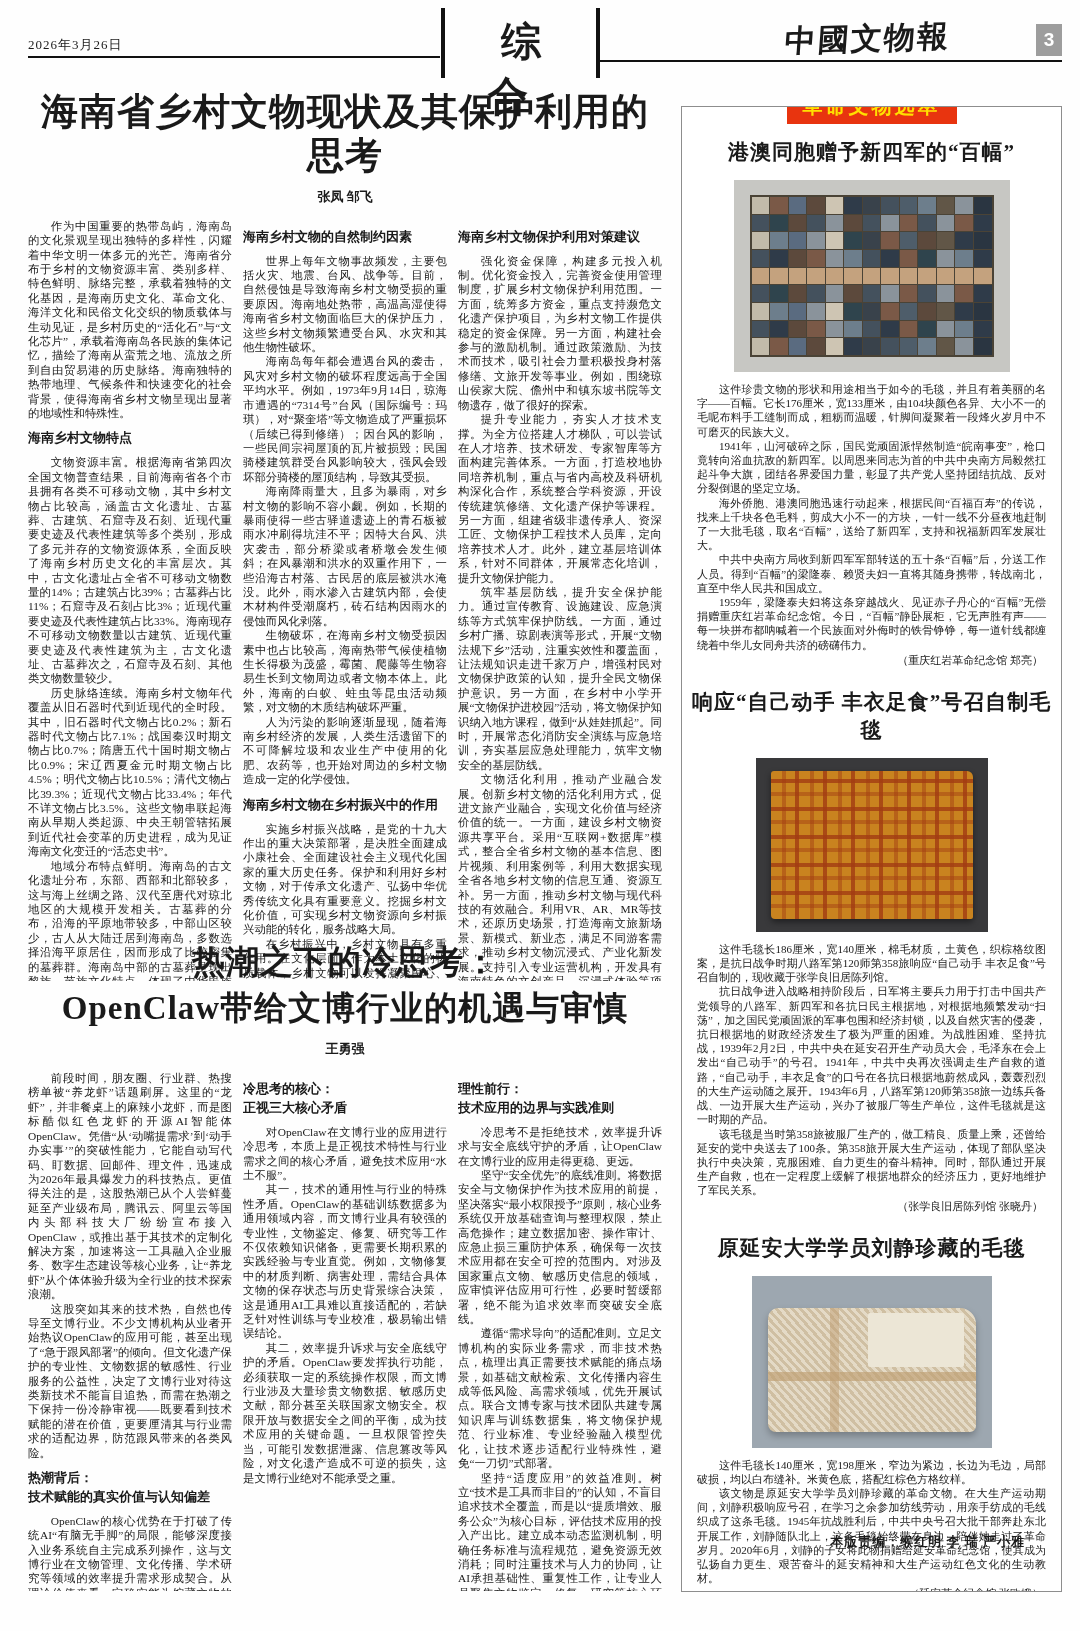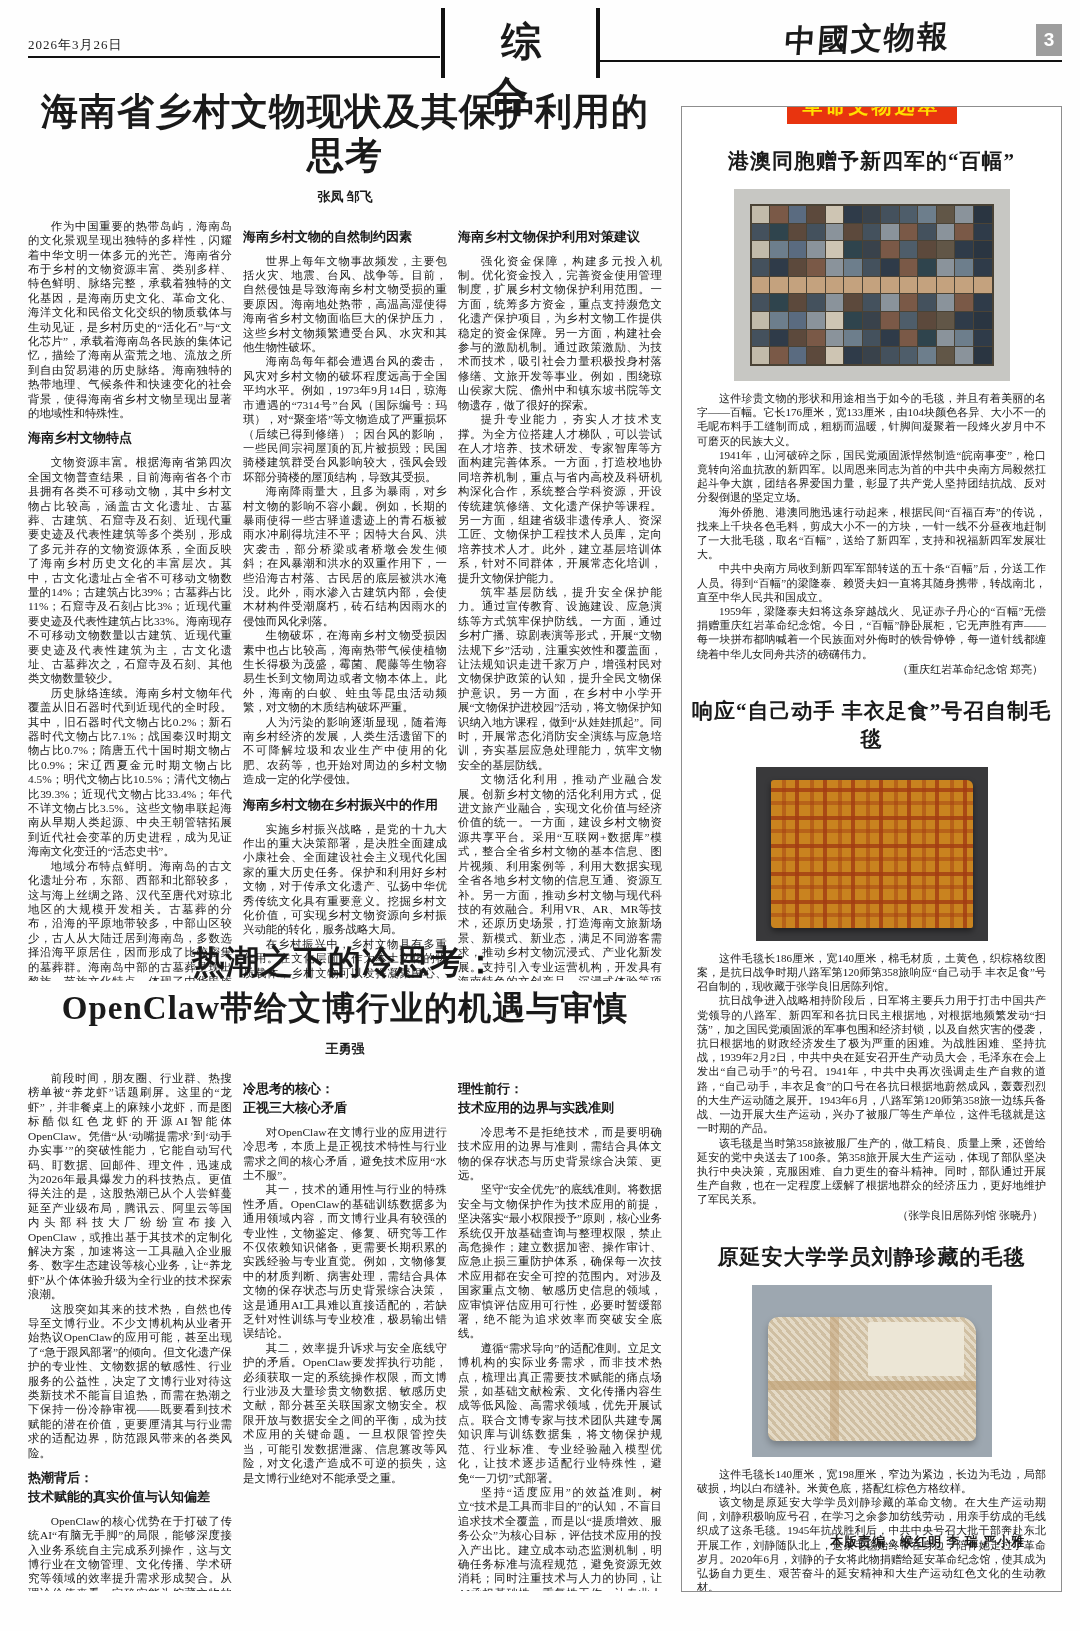--- a/index.html
+++ b/index.html
@@ -35,21 +35,21 @@
   .col .subhead{margin:9px 0 7px;font-family:"Liberation Sans","DejaVu Sans",sans-serif;
         font-size:13px;line-height:1.45;font-weight:bold;white-space:pre-line;}
 
   
   .sbox{position:absolute;left:681px;top:106px;width:379px;height:1484px;
         border:1px solid #8d8d8d;background:#fff;overflow:hidden;}
   .badge{position:absolute;top:-18px;left:50%;transform:translateX(-50%);
         font-family:"Liberation Sans","DejaVu Sans",sans-serif;font-size:20px;font-weight:bold;
         letter-spacing:3px;padding:4px 16px;white-space:nowrap;}
   .s-title{margin:0;text-align:center;font-size:21px;font-weight:bold;letter-spacing:1px;}
-  .s-article.first .s-title{margin-top:40px;}
+  .s-article.first .s-title{margin-top:31px;}
   .s-article .s-title{margin-top:20px;}
   .fig{margin:14px auto 10px;display:flex;align-items:center;justify-content:center;position:relative;}
   .fig1{width:276px;height:192px;}
   .quilt{width:240px;height:158px;display:grid;grid-auto-rows:1fr;gap:1px;padding:2px;}
   .fig2{width:232px;height:174px;}
   .blanket-orange{width:202px;height:148px;border-radius:3px 6px 2px 4px;
         box-shadow:0 3px 6px rgba(0,0,0,.45);}
   .fig3{width:240px;height:172px;}
   .blanket-beige{position:absolute;left:16px;right:16px;top:32px;bottom:16px;
         border-radius:10px 16px 6px 8px;box-shadow:0 4px 7px rgba(0,0,0,.25);}
@@ -123,21 +123,21 @@
       <div class="col">
           <h4 class="subhead">冷思考的核心：
 正视三大核心矛盾</h4>
           <p class="para">对OpenClaw在文博行业的应用进行冷思考，本质上是正视技术特性与行业需求之间的核心矛盾，避免技术应用“水土不服”。</p>
           <p class="para">其一，技术的通用性与行业的特殊性矛盾。OpenClaw的基础训练数据多为通用领域内容，而文博行业具有较强的专业性，文物鉴定、修复、研究等工作不仅依赖知识储备，更需要长期积累的实践经验与专业直觉。例如，文物修复中的材质判断、病害处理，需结合具体文物的保存状态与历史背景综合决策，这是通用AI工具难以直接适配的，若缺乏针对性训练与专业校准，极易输出错误结论。</p>
           <p class="para">其二，效率提升诉求与安全底线守护的矛盾。OpenClaw要发挥执行功能，必须获取一定的系统操作权限，而文博行业涉及大量珍贵文物数据、敏感历史文献，部分甚至关联国家文物安全。权限开放与数据安全之间的平衡，成为技术应用的关键命题。一旦权限管控失当，可能引发数据泄露、信息篡改等风险，对文化遗产造成不可逆的损失，这是文博行业绝对不能承受之重。</p>
         </div>
       <div class="col">
           <h4 class="subhead">理性前行：
 技术应用的边界与实践准则</h4>
-          <p class="para">冷思考不是拒绝技术，而是要明确技术应用的边界与准则，需结合具体文物的保存状态与历史背景综合决策、更远。</p>
+          <p class="para">冷思考不是拒绝技术，效率提升诉求与安全底线守护的矛盾，让OpenClaw在文博行业的应用走得更稳、更远。</p>
           <p class="para">坚守“安全优先”的底线准则。将数据安全与文物保护作为技术应用的前提，坚决落实“最小权限授予”原则，核心业务系统仅开放基础查询与整理权限，禁止高危操作；建立数据加密、操作审计、应急止损三重防护体系，确保每一次技术应用都在安全可控的范围内。对涉及国家重点文物、敏感历史信息的领域，应审慎评估应用可行性，必要时暂缓部署，绝不能为追求效率而突破安全底线。</p>
           <p class="para">遵循“需求导向”的适配准则。立足文博机构的实际业务需求，而非技术热点，梳理出真正需要技术赋能的痛点场景，如基础文献检索、文化传播内容生成等低风险、高需求领域，优先开展试点。联合文博专家与技术团队共建专属知识库与训练数据集，将文物保护规范、行业标准、专业经验融入模型优化，让技术逐步适配行业特殊性，避免“一刀切”式部署。</p>
           <p class="para">坚持“适度应用”的效益准则。树立“技术是工具而非目的”的认知，不盲目追求技术全覆盖，而是以“提质增效、服务公众”为核心目标，评估技术应用的投入产出比。建立成本动态监测机制，明确任务标准与流程规范，避免资源无效消耗；同时注重技术与人力的协同，让AI承担基础性、重复性工作，让专业人员聚焦文物鉴定、修复、研究等核心环节，实现“人机协同”的最优效果。</p>
         </div>
     </div>
   </section>
 
   <aside class="sbox">
     <div class="badge" style="background: rgb(232, 52, 15); color: rgb(255, 225, 0);">革命文物选萃</div>
 

